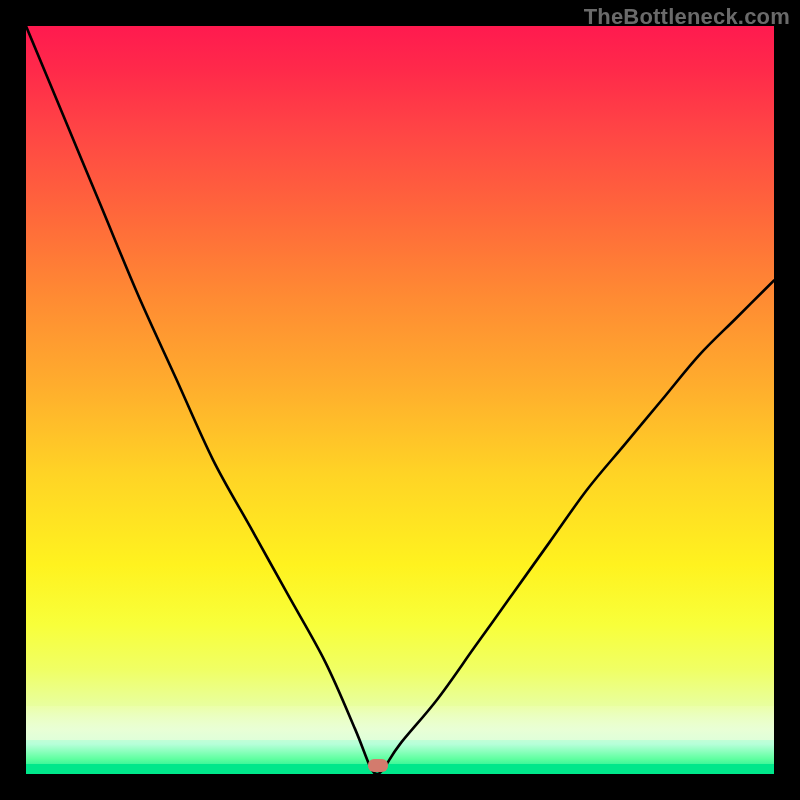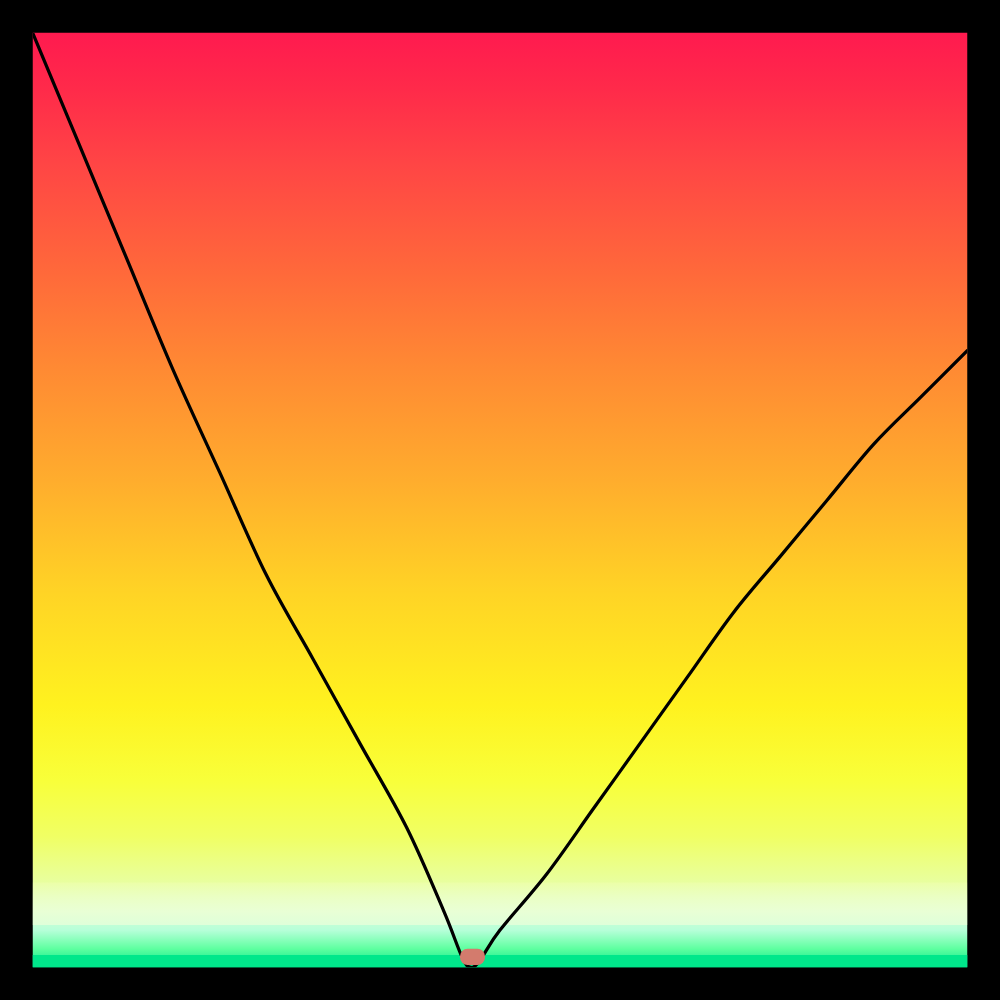--- a/index.html
+++ b/index.html
@@ -97,20 +97,21 @@
     position: absolute;
     inset: 0;
     z-index: 5;
   }
 </style>
 </head>
 <body>
 
 <div class="wrapper">
 
+  <div class="watermark">TheBottleneck.com</div>
 
   <div class="plot">
     <div class="plot-bg"></div>
     <div class="stripe"></div>
     <div class="baseline"></div>
 
     <svg class="curve" viewBox="0 0 748 748" preserveAspectRatio="none">
       <path id="curve-path" fill="none" stroke="#000" stroke-width="2.6" stroke-linejoin="round" stroke-linecap="round" d="M 0.00 0.00 C 6.23 14.96, 24.93 59.84, 37.40 89.76 C 49.87 119.68, 62.33 149.60, 74.80 179.52 C 87.27 209.44, 99.73 240.61, 112.20 269.28 C 124.67 297.95, 137.13 324.13, 149.60 351.56 C 162.07 378.99, 174.53 408.91, 187.00 433.84 C 199.47 458.77, 211.93 478.72, 224.40 501.16 C 236.87 523.60, 249.33 546.04, 261.80 568.48 C 274.27 590.92, 287.98 613.36, 299.20 635.80 C 310.42 658.24, 321.64 685.67, 329.12 703.12 C 336.60 720.57, 340.34 733.04, 344.08 740.52 C 347.82 748.00, 349.07 748.00, 351.56 748.00 C 354.05 748.00, 355.30 745.51, 359.04 740.52 C 362.78 735.53, 365.27 729.30, 374.00 718.08 C 382.73 706.86, 398.93 689.41, 411.40 673.20 C 423.87 656.99, 436.33 638.29, 448.80 620.84 C 461.27 603.39, 473.73 585.93, 486.20 568.48 C 498.67 551.03, 511.13 533.57, 523.60 516.12 C 536.07 498.67, 548.53 479.97, 561.00 463.76 C 573.47 447.55, 585.93 433.84, 598.40 418.88 C 610.87 403.92, 623.33 388.96, 635.80 374.00 C 648.27 359.04, 660.73 342.83, 673.20 329.12 C 685.67 315.41, 698.13 304.19, 710.60 291.72 C 723.07 279.25, 741.77 260.55, 748.00 254.32"></path>
     </svg>
 

